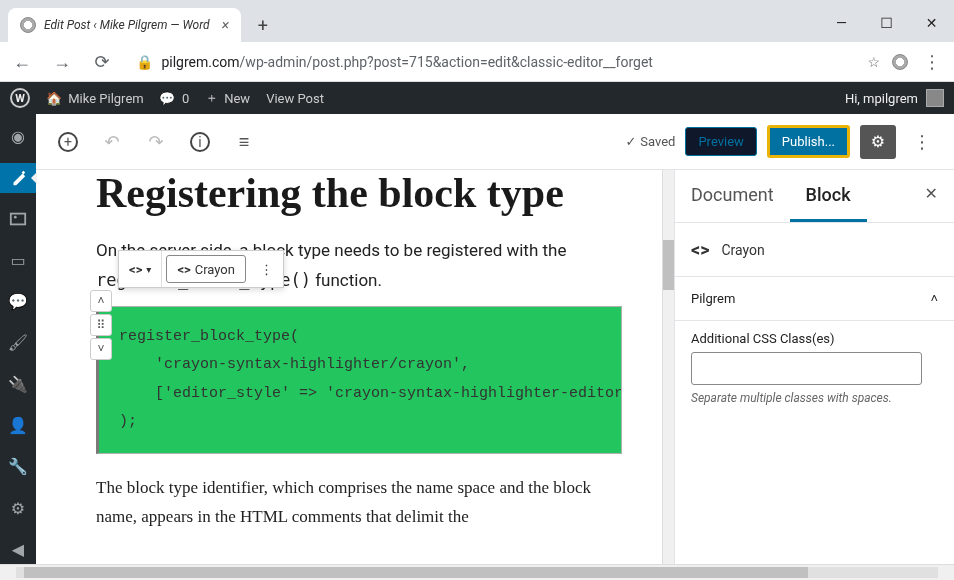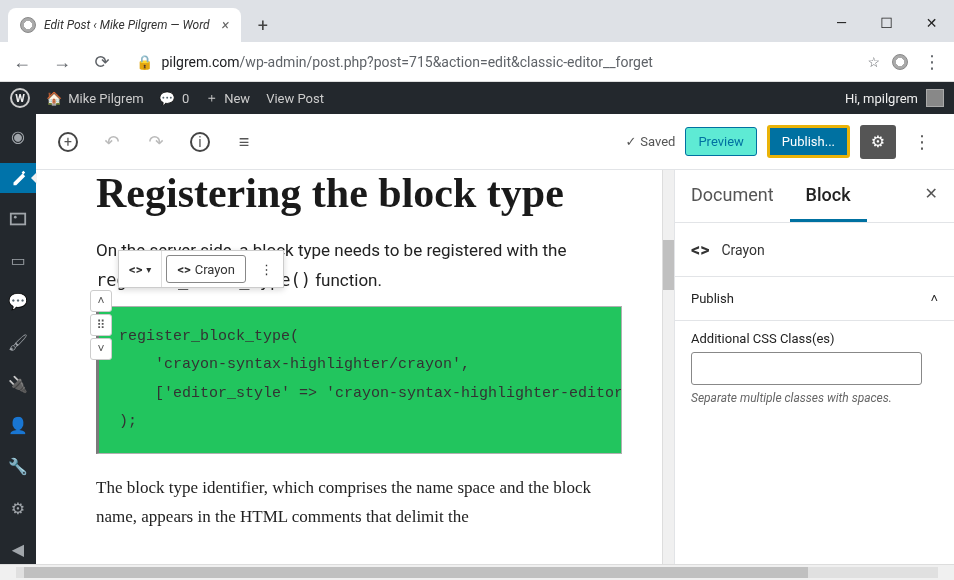--- a/index.html
+++ b/index.html
@@ -37,21 +37,21 @@
 .wp-sidebar .sitem.active:after { content: ''; position: absolute; right: -1px; top: 50%; transform: translateY(-50%); border: 6px solid transparent; border-right-color: #f1f1f1; }
 
 .editor-main { flex: 1; display: flex; flex-direction: column; overflow: hidden; }
 .editor-topbar { height: 56px; border-bottom: 1px solid #e2e4e7; display: flex; align-items: center; padding: 0 16px; gap: 12px; }
 .etool { width: 32px; height: 32px; display: flex; align-items: center; justify-content: center; color: #555; font-size: 18px; cursor: pointer; border-radius: 4px; }
 .etool-circle { border: 2px solid #444; border-radius: 50%; width: 20px; height: 20px; display: flex; align-items: center; justify-content: center; font-size: 14px; line-height: 1; }
 .etool.disabled { color: #bbb; }
 .topbar-right { margin-left: auto; display: flex; align-items: center; gap: 10px; }
 .saved { color: #555; font-size: 13px; display: flex; align-items: center; gap: 4px; }
 .btn { padding: 6px 12px; border-radius: 3px; font-size: 13px; cursor: pointer; }
-.btn-preview { border: 1px solid #0071a1; color: #0071a1; background: #5eead4; }
+.btn-preview { border: 1px solid #0071a1; color: #0071a1; background: #0f172a; }
 .btn-publish { background: #0071a1; color: #fff; border: 3px solid #eab308; }
 .btn-gear { background: #555; color: #fff; width: 36px; height: 34px; display: flex; align-items: center; justify-content: center; font-size: 16px; border-radius: 3px; }
 
 .editor-body { flex: 1; display: flex; overflow: hidden; }
 .content-area { flex: 1; overflow: auto; padding: 0 0 0 20px; position: relative; }
 .content-inner { padding: 0 40px 40px 40px; max-width: 640px; }
 .post-title { font-family: Georgia, serif; font-size: 42px; font-weight: bold; color: #1a1a1a; line-height: 1.1; margin-bottom: 20px; }
 .post-para { font-family: Georgia, serif; font-size: 17px; line-height: 1.7; color: #222; margin-bottom: 10px; }
 .post-para code { font-family: Consolas, monospace; }
 
@@ -231,21 +231,21 @@
           <span class="ptab">Document</span>
           <span class="ptab active">Block</span>
           <span class="pclose">✕</span>
         </div>
         <div class="block-info">
           <span class="code-icon">&lt;&gt;</span>
           <span>Crayon</span>
         </div>
         <div class="panel-section">
           <div class="head">
-            <span>Publish</span>
+            <span>Pilgrem</span>
             <span>˄</span>
           </div>
         </div>
         <div class="panel-body">
           <label>Additional CSS Class(es)</label>
           <input type="text" value="" style="">
           <div class="hint">Separate multiple classes with spaces.</div>
         </div>
       </div>
     </div>

